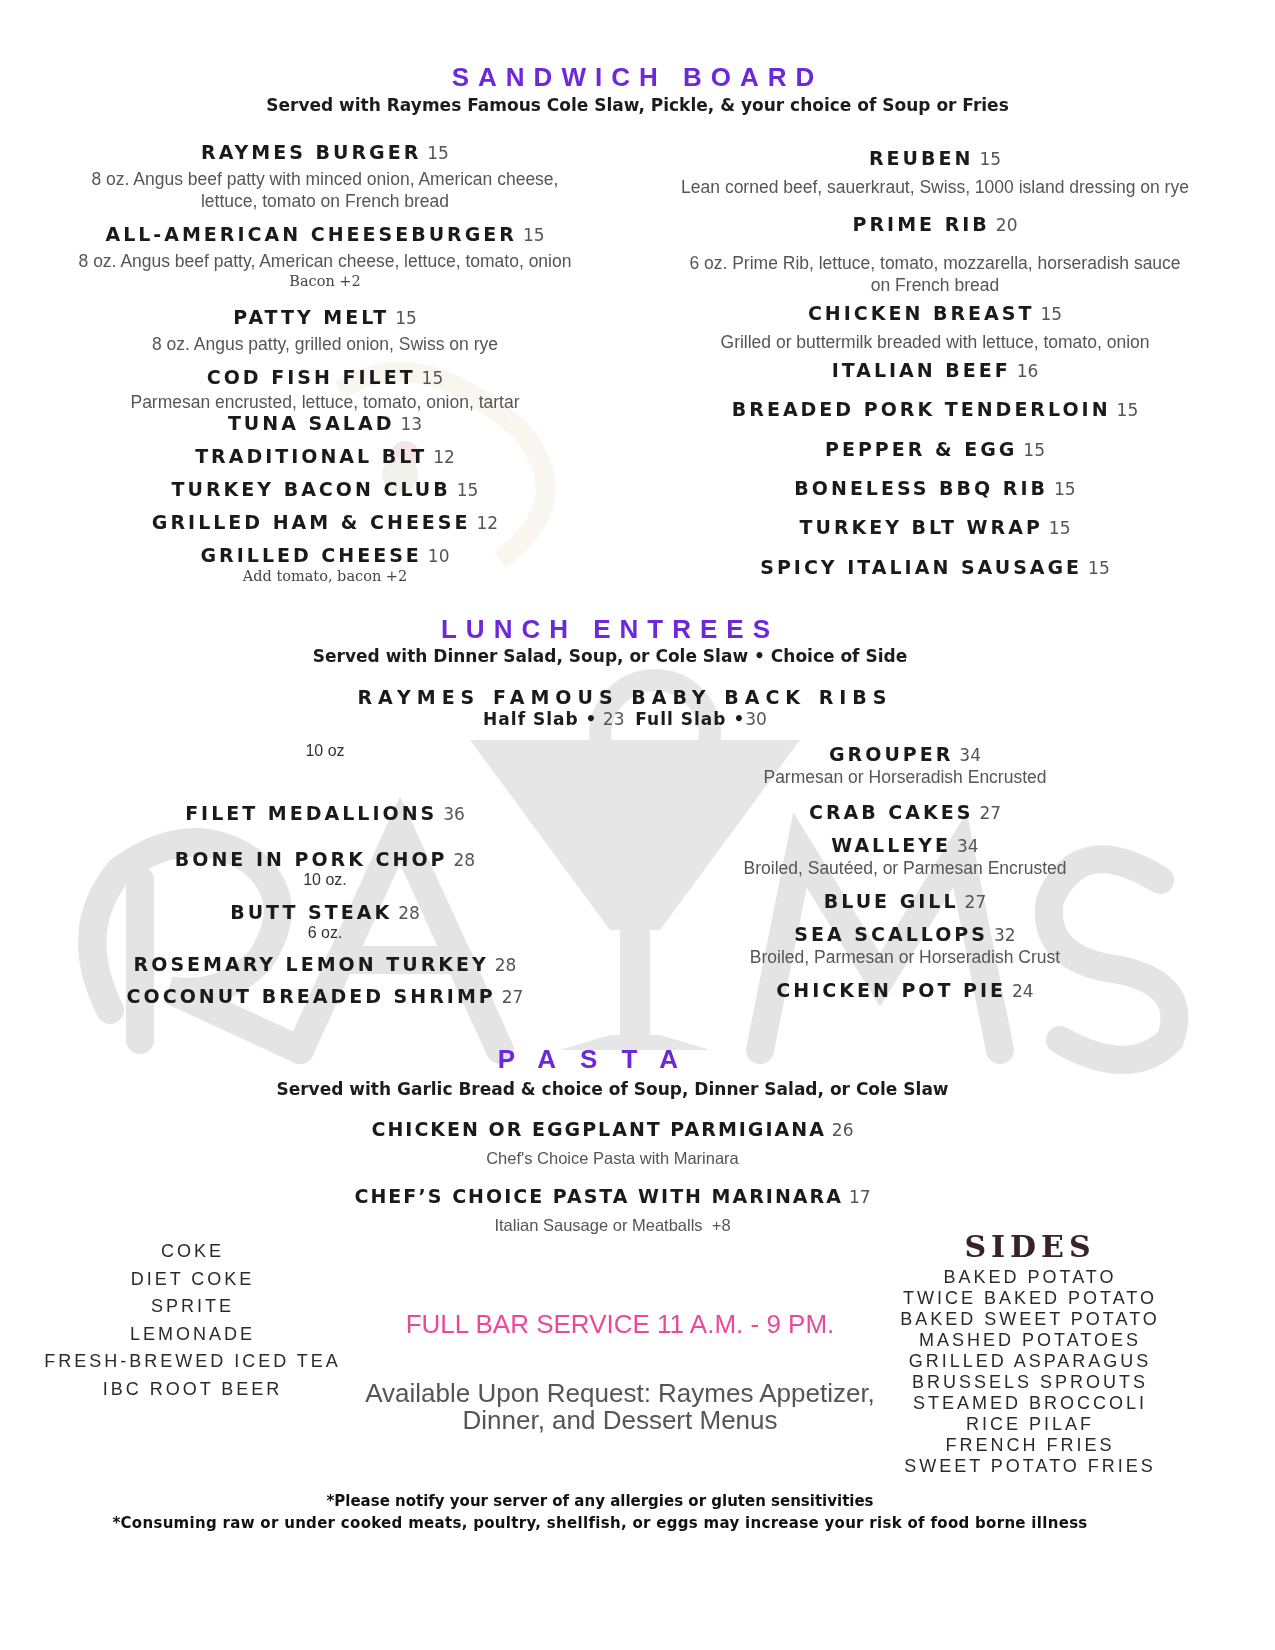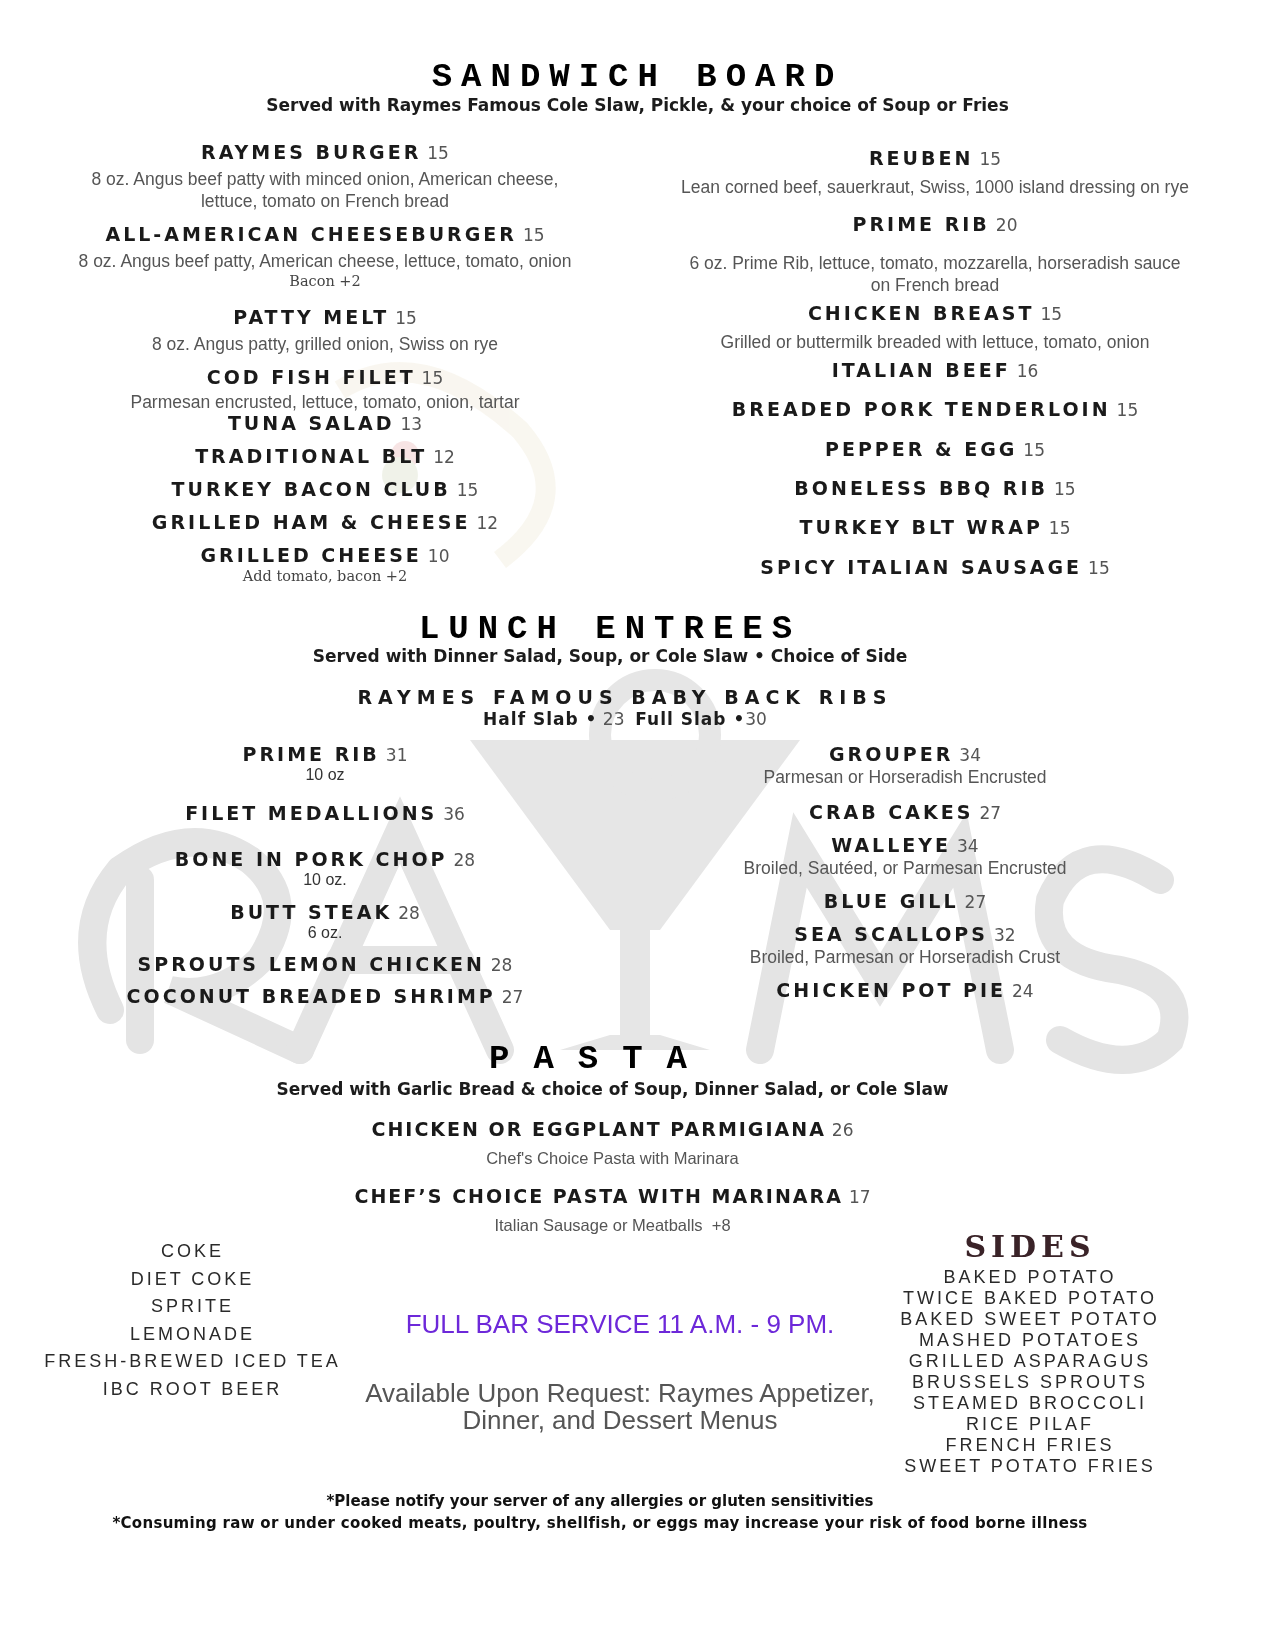--- a/index.html
+++ b/index.html
@@ -4,38 +4,38 @@
 <style>
   html, body { margin: 0; padding: 0; background: #ffffff; }
   body { width: 1275px; height: 1650px; position: relative; overflow: hidden; font-family: "DejaVu Sans", sans-serif; color: #1c1c1c; }
   .page { position: absolute; left: 0; top: 0; width: 1275px; height: 1650px; }
 
   
   .watermark { position: absolute; left: 0; top: 0; width: 1275px; height: 1650px; pointer-events: none; z-index: 0; }
 
   .abs { position: absolute; z-index: 1; text-align: center; }
 
-  .section-title { font-family: Liberation Mono, monospace; font-weight: bold; color: #000000; letter-spacing: 9px; font-size: 34px; line-height: 38px; white-space: nowrap; }
+  .section-title { font-family: Liberation Sans, sans-serif; font-weight: bold; color: #6d28d9; letter-spacing: 9px; font-size: 26px; line-height: 38px; white-space: nowrap; }
   .section-sub { font-family: "DejaVu Sans", sans-serif; font-weight: bold; color: #1c1c1c; font-size: 17px; line-height: 20px; white-space: nowrap; }
 
   .item-name { font-family: "DejaVu Sans", sans-serif; font-weight: bold; font-size: 19px; letter-spacing: 3px; color: #1a1a1a; white-space: nowrap; line-height: 24px; }
   .item-price { font-family: "DejaVu Sans", sans-serif; font-weight: normal; font-size: 17px; letter-spacing: 0; color: #555; margin-left: 6px; }
   .item-desc { font-family: "Liberation Sans", sans-serif; font-size: 17.5px; color: #555; line-height: 22px; }
   .item-note { font-family: "DejaVu Serif", serif; font-size: 14.5px; color: #444; line-height: 18px; }
 
   .col { position: absolute; z-index: 1; text-align: center; }
   .col-left { left: 40px; width: 570px; }
   .col-right { left: 640px; width: 590px; }
 
   .item { position: absolute; left: 0; right: 0; text-align: center; }
 
   .list-title { font-family: "DejaVu Serif", serif; font-weight: bold; color: #3a2328; font-size: 30px; letter-spacing: 5px; line-height: 34px; white-space: nowrap; }
   .list-item { font-family: "Liberation Sans", sans-serif; font-size: 18px; letter-spacing: 3px; color: #2a2a2a; white-space: nowrap; }
 
-  .bar-line { font-family: "Liberation Sans", sans-serif; color: #6d28d9; }
+  .bar-line { font-family: "Liberation Sans", sans-serif; color: #ec4899; }
   .footer-line { font-family: "DejaVu Sans", sans-serif; font-weight: bold; font-size: 15px; color: #111; white-space: nowrap; }
 </style>
 </head>
 <body>
 
 <div class="page">
 
   <svg class="watermark" viewBox="0 0 1275 1650">
     <g fill="none" stroke="#e4e4e4" stroke-width="28" stroke-linecap="round">
 
@@ -145,36 +145,35 @@
     <div class="item-name" style="letter-spacing:6px;">RAYMES FAMOUS BABY BACK RIBS</div>
     <div style="font-size:17px; margin-top:0px; white-space:nowrap;">
       <span style="font-weight:bold; letter-spacing:1px;">Half Slab •</span>
       <span style="color:#555;">23</span>
       &nbsp;<span style="font-weight:bold; letter-spacing:1px;">Full Slab •</span><span style="color:#555;">30</span>
     </div>
   </div>
 
   <div class="col" style="left:40px; width:570px; top:0;">
     <div class="item" style="top:742px;">
-      <div><span class="item-name">PRIME RIB</span><span class="item-price">31</span></div>
       <div class="item-desc" style="font-size:16px; line-height:18px; color:#333;">10 oz</div>
     </div>
     <div class="item" style="top:801px;">
       <span class="item-name">FILET MEDALLIONS</span><span class="item-price">36</span>
     </div>
     <div class="item" style="top:847px;">
       <div><span class="item-name">BONE IN PORK CHOP</span><span class="item-price">28</span></div>
       <div class="item-desc" style="font-size:16px; line-height:18px; color:#333;">10 oz.</div>
     </div>
     <div class="item" style="top:900px;">
       <div><span class="item-name">BUTT STEAK</span><span class="item-price">28</span></div>
       <div class="item-desc" style="font-size:16px; line-height:18px; color:#333;">6 oz.</div>
     </div>
     <div class="item" style="top:952px;">
-      <span class="item-name">SPROUTS LEMON CHICKEN</span><span class="item-price">28</span>
+      <span class="item-name">ROSEMARY LEMON TURKEY</span><span class="item-price">28</span>
     </div>
     <div class="item" style="top:984px;">
       <span class="item-name">COCONUT BREADED SHRIMP</span><span class="item-price">27</span>
     </div>
   </div>
 
   <div class="col" style="left:620px; width:570px; top:0;">
     <div class="item" style="top:742px;">
       <div><span class="item-name">GROUPER</span><span class="item-price">34</span></div>
       <div class="item-desc">Parmesan or Horseradish Encrusted</div>

